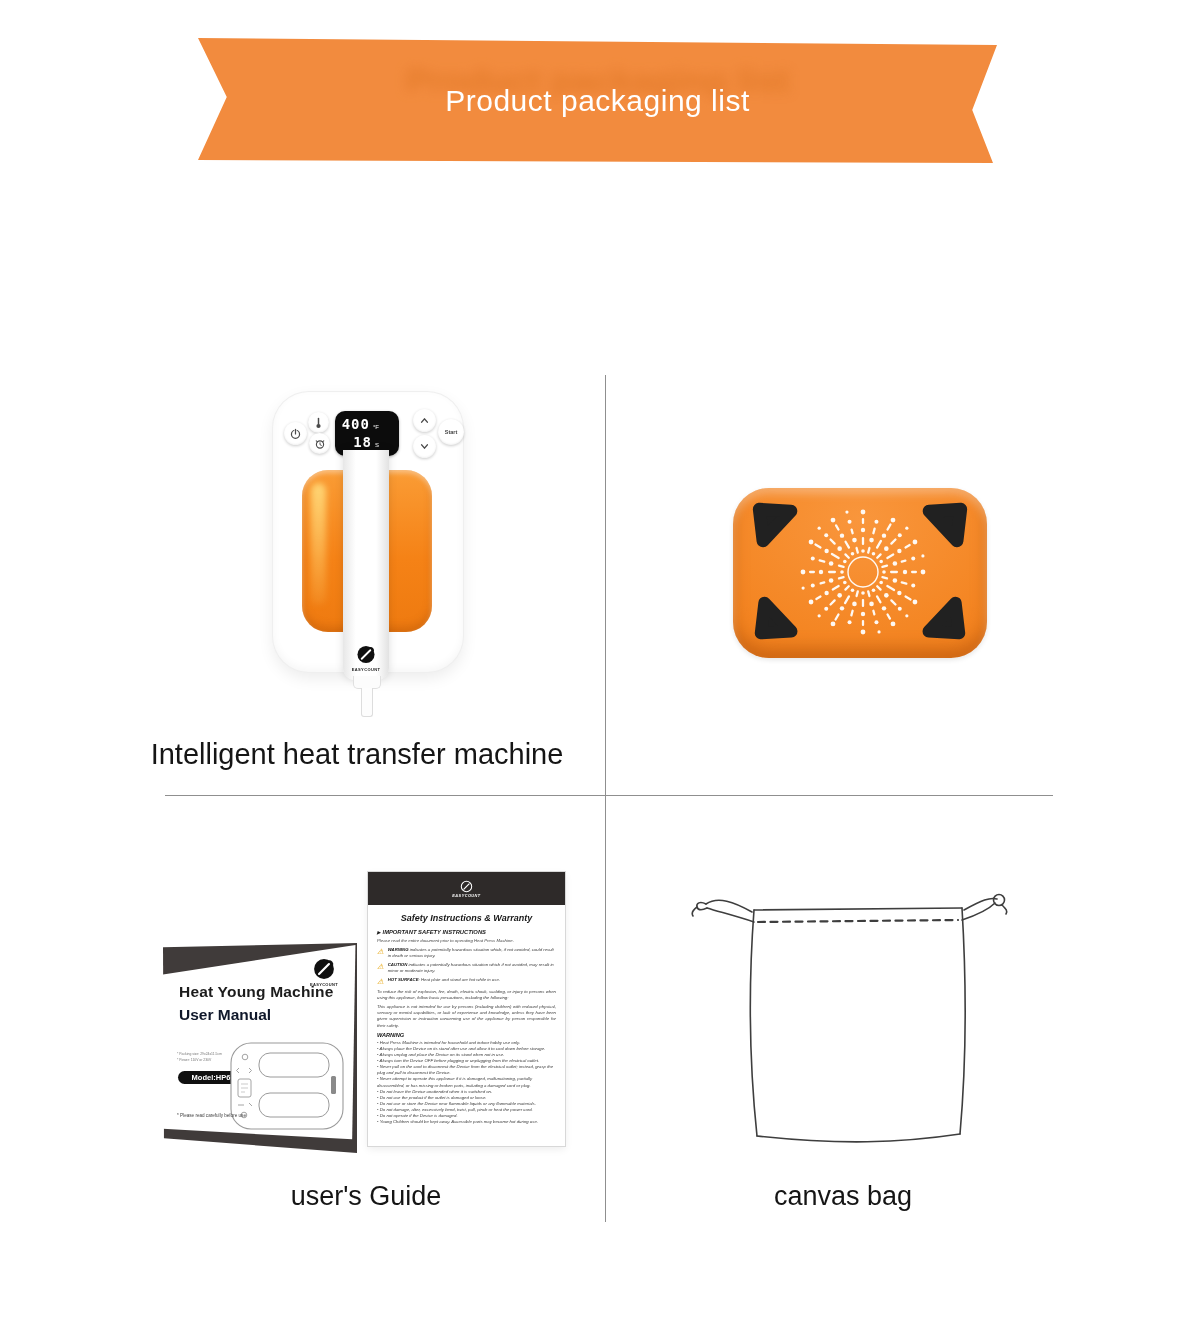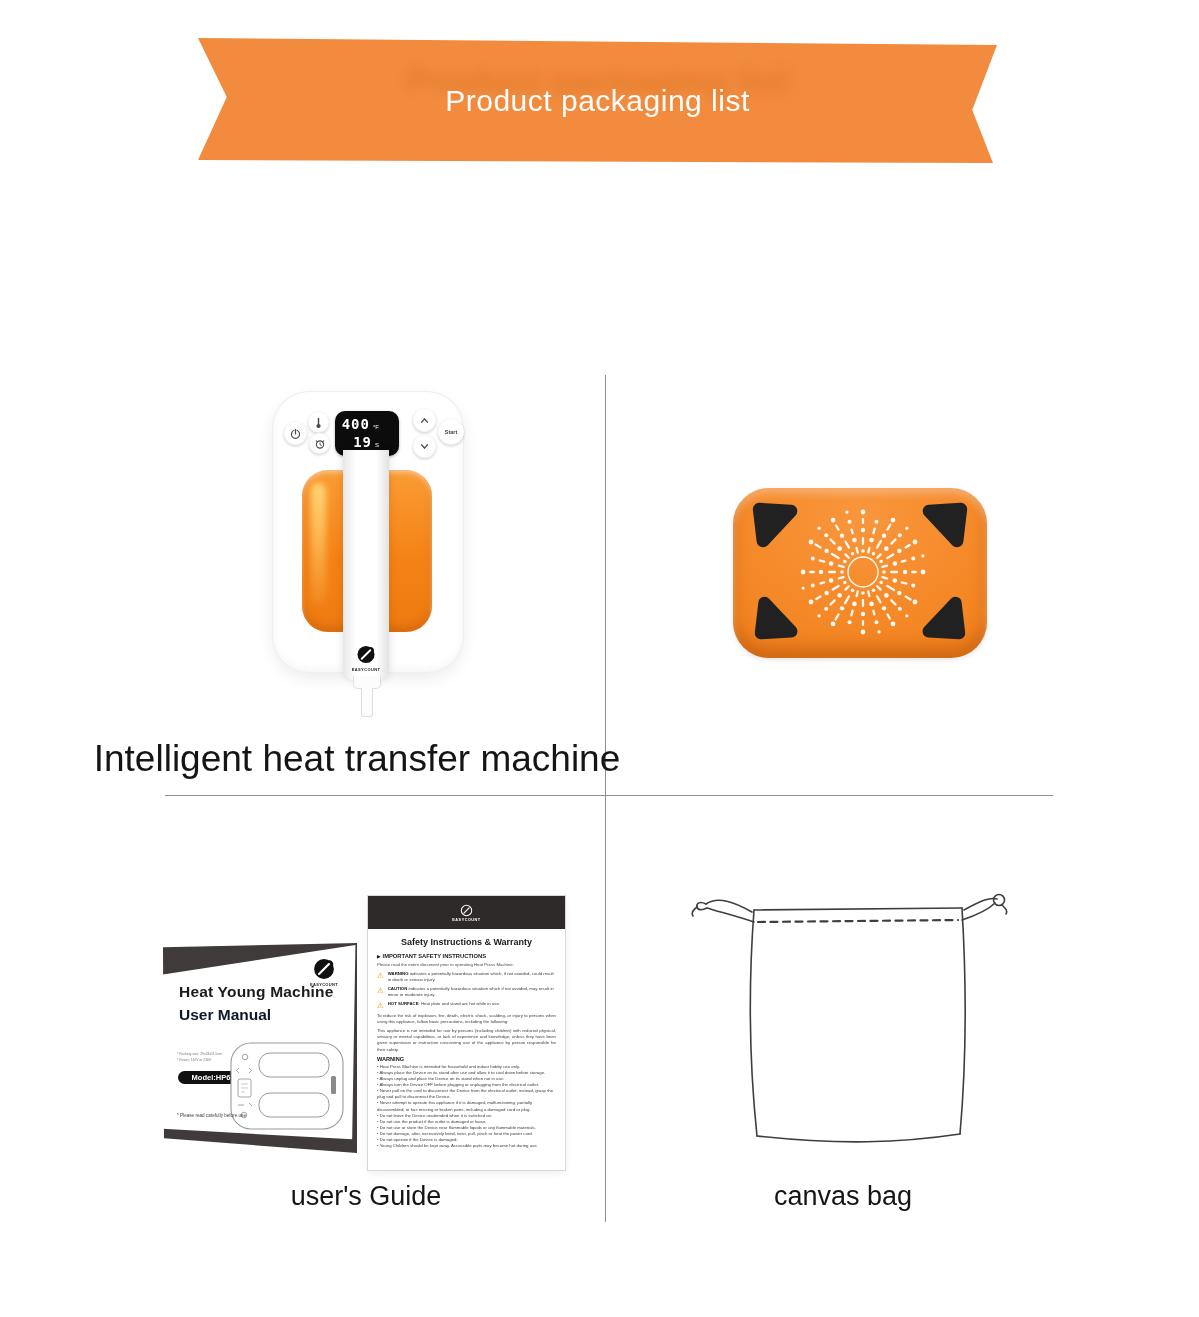--- a/index.html
+++ b/index.html
@@ -13,21 +13,21 @@
   .banner-ghost{position:absolute;font-size:34px;font-weight:bold;color:#d9701d;opacity:.55;
                 filter:blur(6px);transform:translateY(-20px) scaleX(1.05);}
   .banner-label{position:relative;color:#ffffff;font-size:30px;letter-spacing:.5px;}
 
   
   .div-v{position:absolute;left:605px;top:375px;width:1px;height:847px;background:#8f8f8f;}
   .div-h{position:absolute;left:165px;top:795px;width:888px;height:1px;background:#8f8f8f;}
 
   
   .cap{position:absolute;text-align:center;color:#151515;}
-  .cap-machine{left:57px;top:738px;width:600px;font-size:37px;}
+  .cap-machine{left:57px;top:738px;width:600px;font-size:29px;}
   .cap-base{left:605px;top:743px;width:490px;font-size:25px;}
   .cap-guide{left:66px;top:1181px;width:600px;font-size:27px;}
   .cap-bag{left:543px;top:1181px;width:600px;font-size:27px;}
 
   
   .machine{position:absolute;left:273px;top:392px;width:190px;height:280px;}
   .machine-body{position:absolute;inset:0;background:#fff;border-radius:36px;
       box-shadow:0 0 0 1px #efefef,0 6px 16px rgba(0,0,0,.08),inset 0 -3px 8px rgba(0,0,0,.04);}
   .mbtn{position:absolute;background:#fff;border-radius:50%;
         box-shadow:0 1px 3px rgba(0,0,0,.20),inset 0 -1px 2px rgba(0,0,0,.06);
@@ -83,22 +83,22 @@
       font-weight:bold;letter-spacing:.3px;color:#222;}
   .cover-h1{position:absolute;left:16px;top:40px;font-size:15.5px;font-weight:bold;color:#1c1c1c;letter-spacing:.2px;}
   .cover-h2{position:absolute;left:16px;top:63px;font-size:15.5px;font-weight:bold;color:#0f172a;}
   .cover-badge{position:absolute;left:15px;top:88px;width:66px;height:13px;background:#101010;border-radius:8px;
       color:#fff;font-size:7.5px;font-weight:bold;display:flex;align-items:center;justify-content:center;margin-top:40px;}
   .cover-fine{position:absolute;left:14px;top:108px;font-size:3.4px;color:#777;line-height:1.8;}
   .cover-draw{position:absolute;left:62px;top:96px;width:122px;height:95px;}
   .cover-note{position:absolute;left:14px;top:170px;font-size:4.6px;color:#444;}
   .made-in{position:absolute;left:481px;top:1133px;font-size:4.6px;font-weight:bold;color:#e8e6e4;}
 
-  .spage{position:absolute;left:368px;top:896px;width:197px;height:274px;background:#fff;
-      box-shadow:0 0 0 1px #d8d8d8,0 3px 8px rgba(0,0,0,.08);}
+  .spage{position:absolute;left:368px;top:872px;width:197px;height:274px;background:#fff;
+      box-shadow:0 0 0 1px #d8d8d8,0 3px 8px rgba(0,0,0,.08);font-style:italic;}
   .sp-header{height:33px;background:#2e2a29;display:flex;flex-direction:column;align-items:center;
       justify-content:center;gap:2px;}
   .sp-logo{width:13px;height:13px;}
   .sp-brand{color:#fff;font-size:3.8px;font-weight:bold;letter-spacing:.5px;}
   .sp-body{padding:5px 9px 4px;}
   .sp-title{text-align:center;font-size:9px;font-weight:bold;color:#191919;margin:3px 0 6px;}
   .sp-section{font-size:5.8px;font-weight:bold;color:#1b1b1b;margin-bottom:3px;}
   .sp-section .arrow{font-size:4.6px;margin-right:2px;}
   .sp-intro{font-size:4.3px;color:#484848;margin-bottom:4px;}
   .warn-row{display:flex;gap:4px;margin-bottom:3px;align-items:flex-start;}
@@ -152,21 +152,21 @@
         <polyline points="7,5.6 7,7.8 8.6,8.6" fill="none" stroke="#4a4a4a" stroke-width="1.1" stroke-linecap="round"></polyline>
       </svg>
     </div>
 
     <div class="mdisplay">
       <div class="drow">
         <span class="dnum">400</span>
         <span class="dunit">°F</span>
       </div>
       <div class="drow">
-        <span class="dnum">19</span>
+        <span class="dnum">18</span>
         <span class="dunit">S</span>
       </div>
     </div>
 
     <div class="mbtn btn-up">
       <svg width="13" height="13" viewBox="0 0 16 16">
         <polyline points="4.5,10 8,6 11.5,10" fill="none" stroke="#4a4a4a" stroke-width="1.8" stroke-linecap="round" stroke-linejoin="round"></polyline>
       </svg>
     </div>
     <div class="mbtn btn-down">

